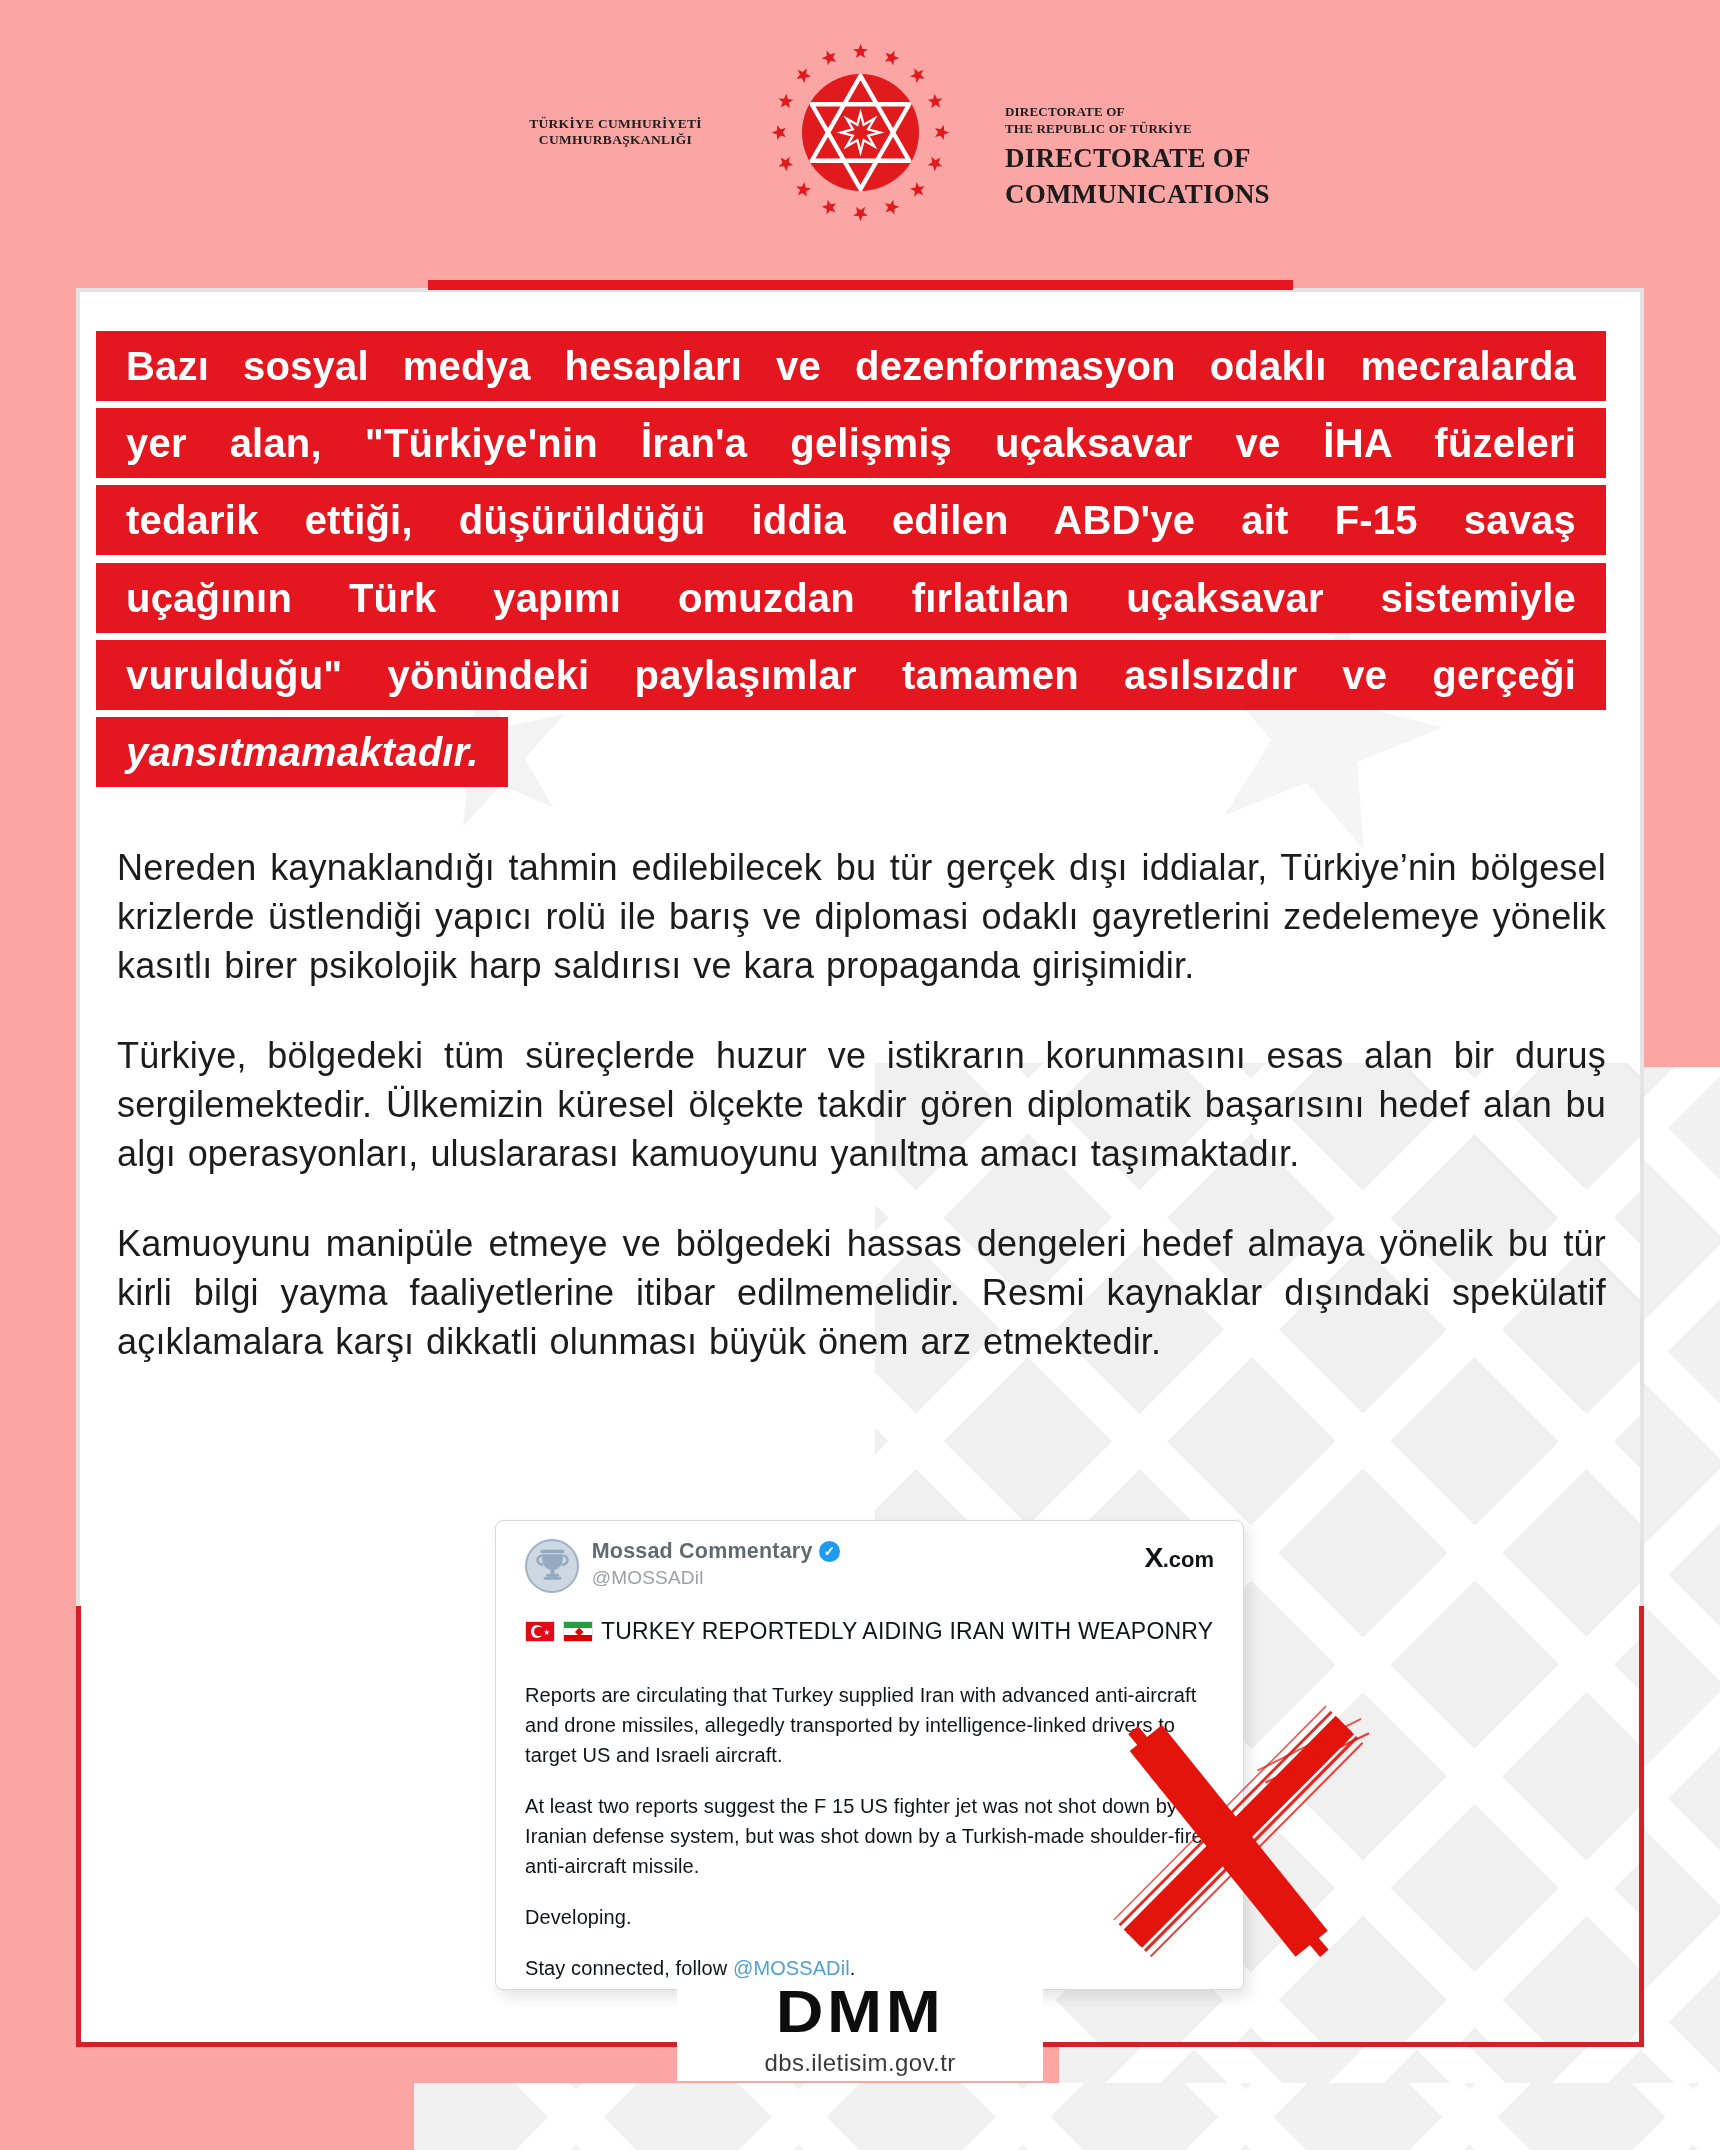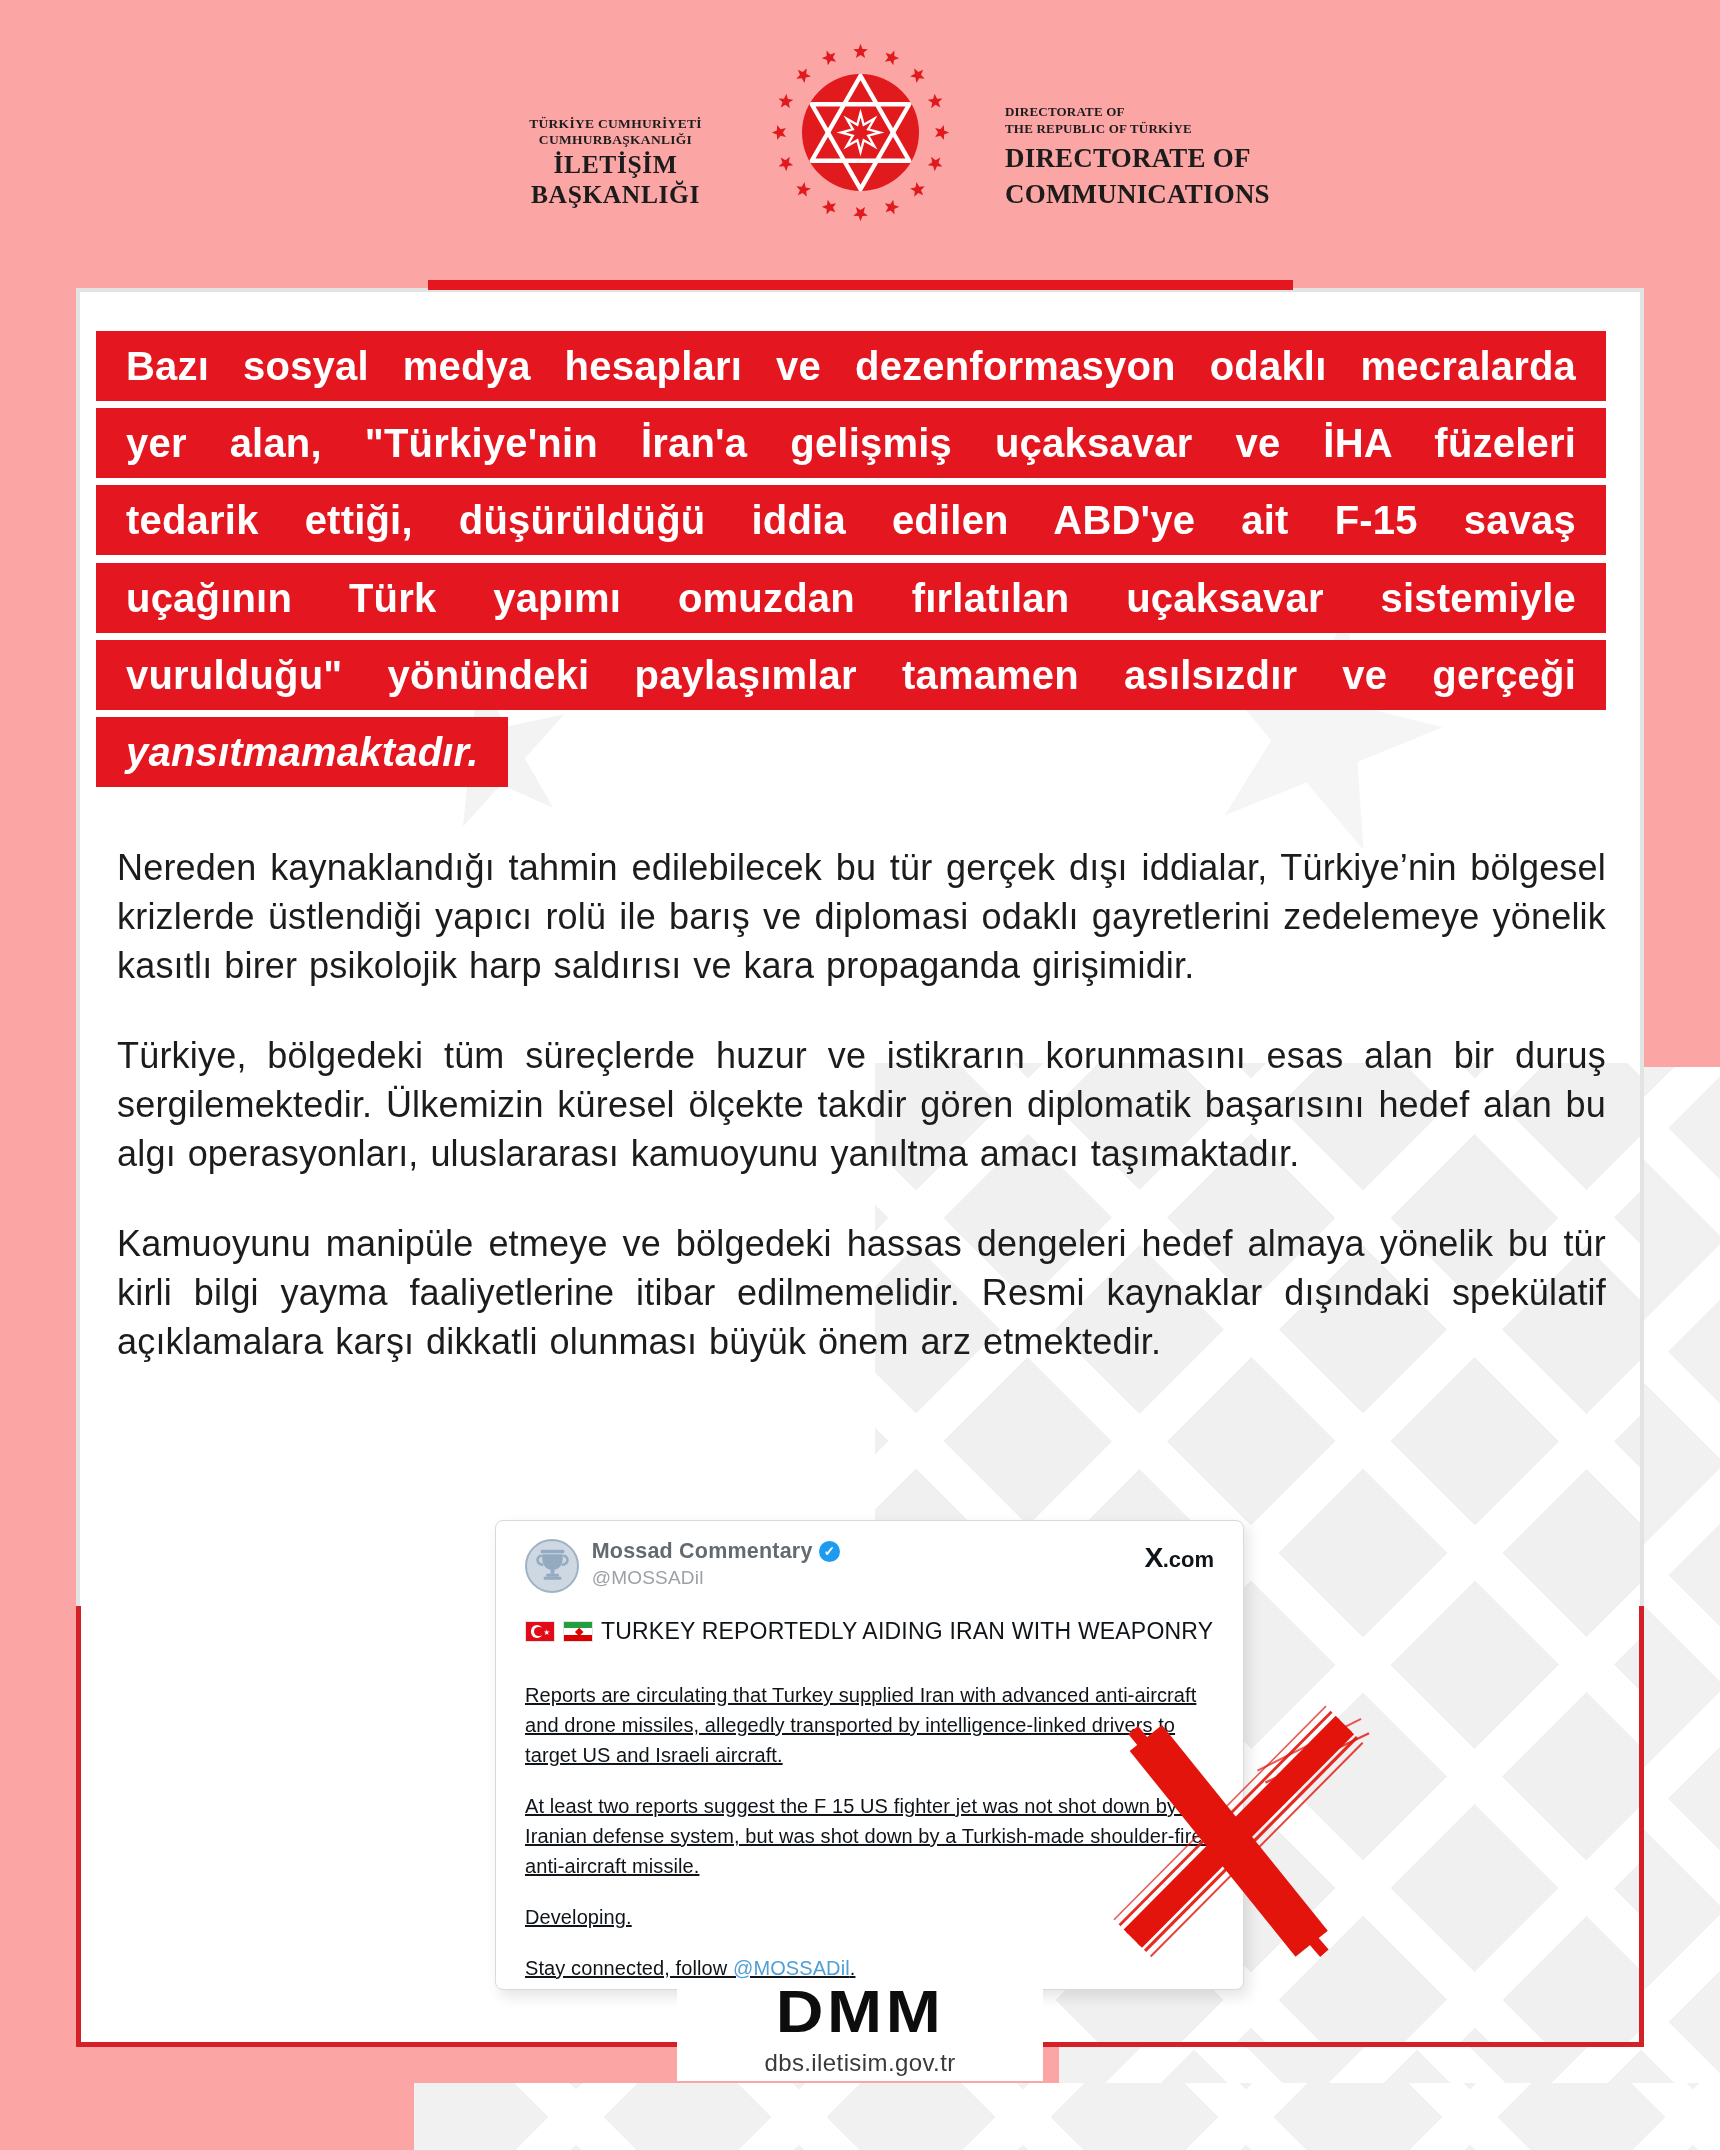--- a/index.html
+++ b/index.html
@@ -75,21 +75,21 @@
   #tweet-headline-row{display:flex;align-items:center;gap:8px;margin-top:25.5px;}
   #tweet-headline{font-size:23px;color:#0f1419;letter-spacing:0.2px;}
   .flag{width:30px;height:21px;position:relative;display:inline-block;border:0.8px solid #e2e2e2;box-sizing:border-box;}
   .flag-tr{background:#e30a17;}
   .flag-tr .c1{position:absolute;left:4.8px;top:3.2px;width:12.7px;height:12.7px;border-radius:50%;background:#fff;}
   .flag-tr .c2{position:absolute;left:8px;top:4.8px;width:9.6px;height:9.6px;border-radius:50%;background:#e30a17;}
   .flag-tr .st{position:absolute;left:17.5px;top:7.2px;width:6.4px;height:6.4px;background:#fff;
       clip-path:polygon(50% 0%,61% 35%,98% 35%,68% 57%,79% 91%,50% 70%,21% 91%,32% 57%,2% 35%,39% 35%);}
   .flag-ir{background:linear-gradient(180deg,#239f40 0 33%,#ffffff 33% 66%,#da0000 66% 100%);}
   .flag-ir .em{position:absolute;left:12px;top:7.2px;width:6.4px;height:6.4px;background:#da0000;transform:rotate(45deg);}
-  .tweet-p{font-size:20px;line-height:1.5;margin-top:21px;letter-spacing:0.1px;text-decoration:underline;}
+  .tweet-p{font-size:20px;line-height:1.5;margin-top:21px;letter-spacing:0.1px;}
   #tweet-p1{margin-top:35px;}
   #tweet-cta .link{color:#509fd6;}
 
   
   #red-x{position:absolute;left:1106px;top:1687px;z-index:4;}
 
   
   #footer{position:absolute;left:677px;top:1980px;width:366px;text-align:center;background:#ffffff;z-index:5;padding:3.2px 0 4.8px 0;}
   #dmm{font-size:59px;font-weight:900;color:#0d0d0d;letter-spacing:3.2px;transform:scaleX(1.12);transform-origin:center;line-height:1;}
   #site-url{font-size:24px;color:#3a3a3a;margin-top:6.4px;letter-spacing:0.4px;}
@@ -97,21 +97,20 @@
 </head>
 <body>
 
 <div id="page">
 
   <div id="wm-right" class="wm-pattern"></div>
   <div id="wm-bottom" class="wm-pattern"></div>
 
   <div id="org-left">
     <div class="small">TÜRKİYE CUMHURİYETİ CUMHURBAŞKANLIĞI</div>
-    <div class="large">İLETİŞİM BAŞKANLIĞI</div>
   </div>
 
   <div id="emblem">
     <svg viewBox="0 0 200 200" width="195" height="195">
       <defs>
         <path id="st" d="M0,-8L2,-2.75L7.6,-2.47L3.23,1.05L4.7,6.47L0,3.4L-4.7,6.47L-3.23,1.05L-7.6,-2.47L-2,-2.75Z"></path>
       </defs>
       <g fill="#e11a1e">
         <use href="#st" transform="rotate(0 100 100) translate(100 17)"></use>
         <use href="#st" transform="rotate(22.5 100 100) translate(100 17)"></use>

